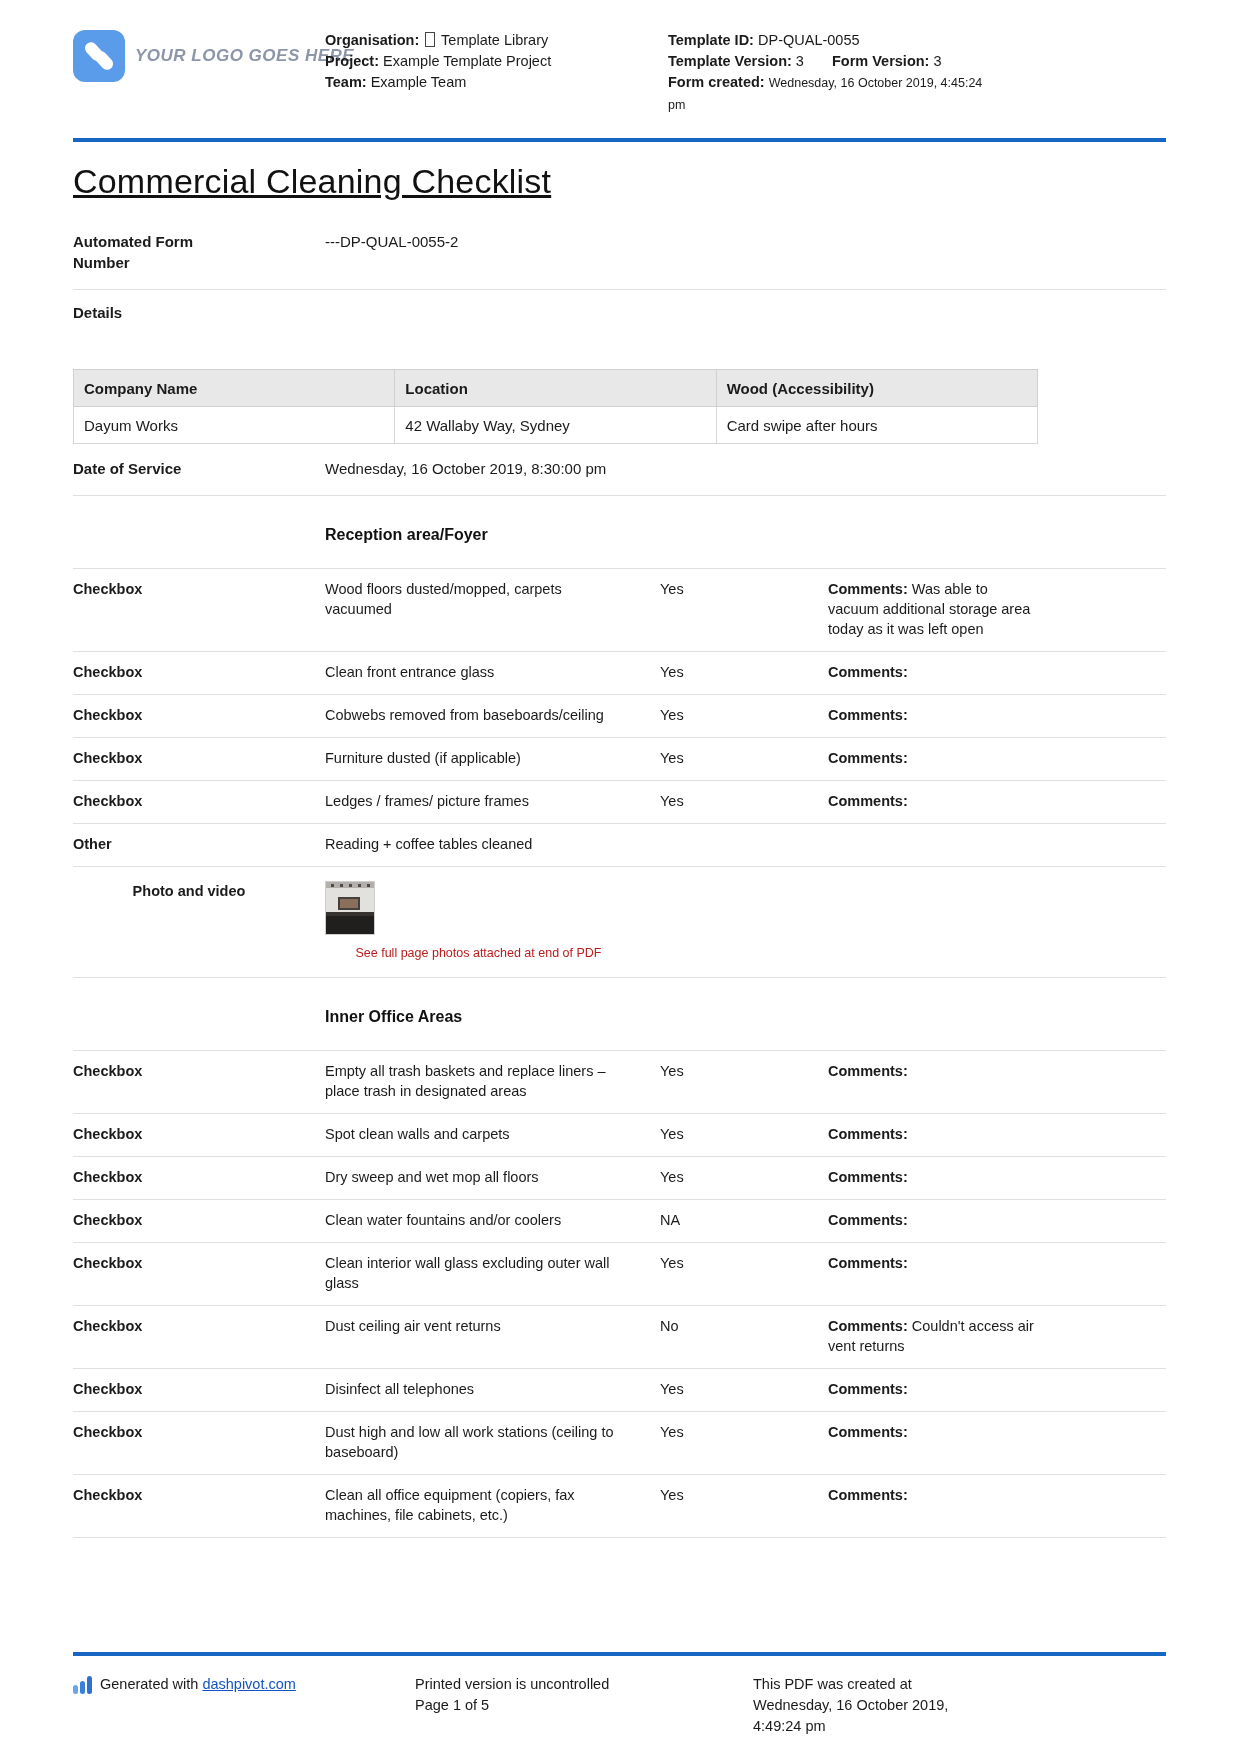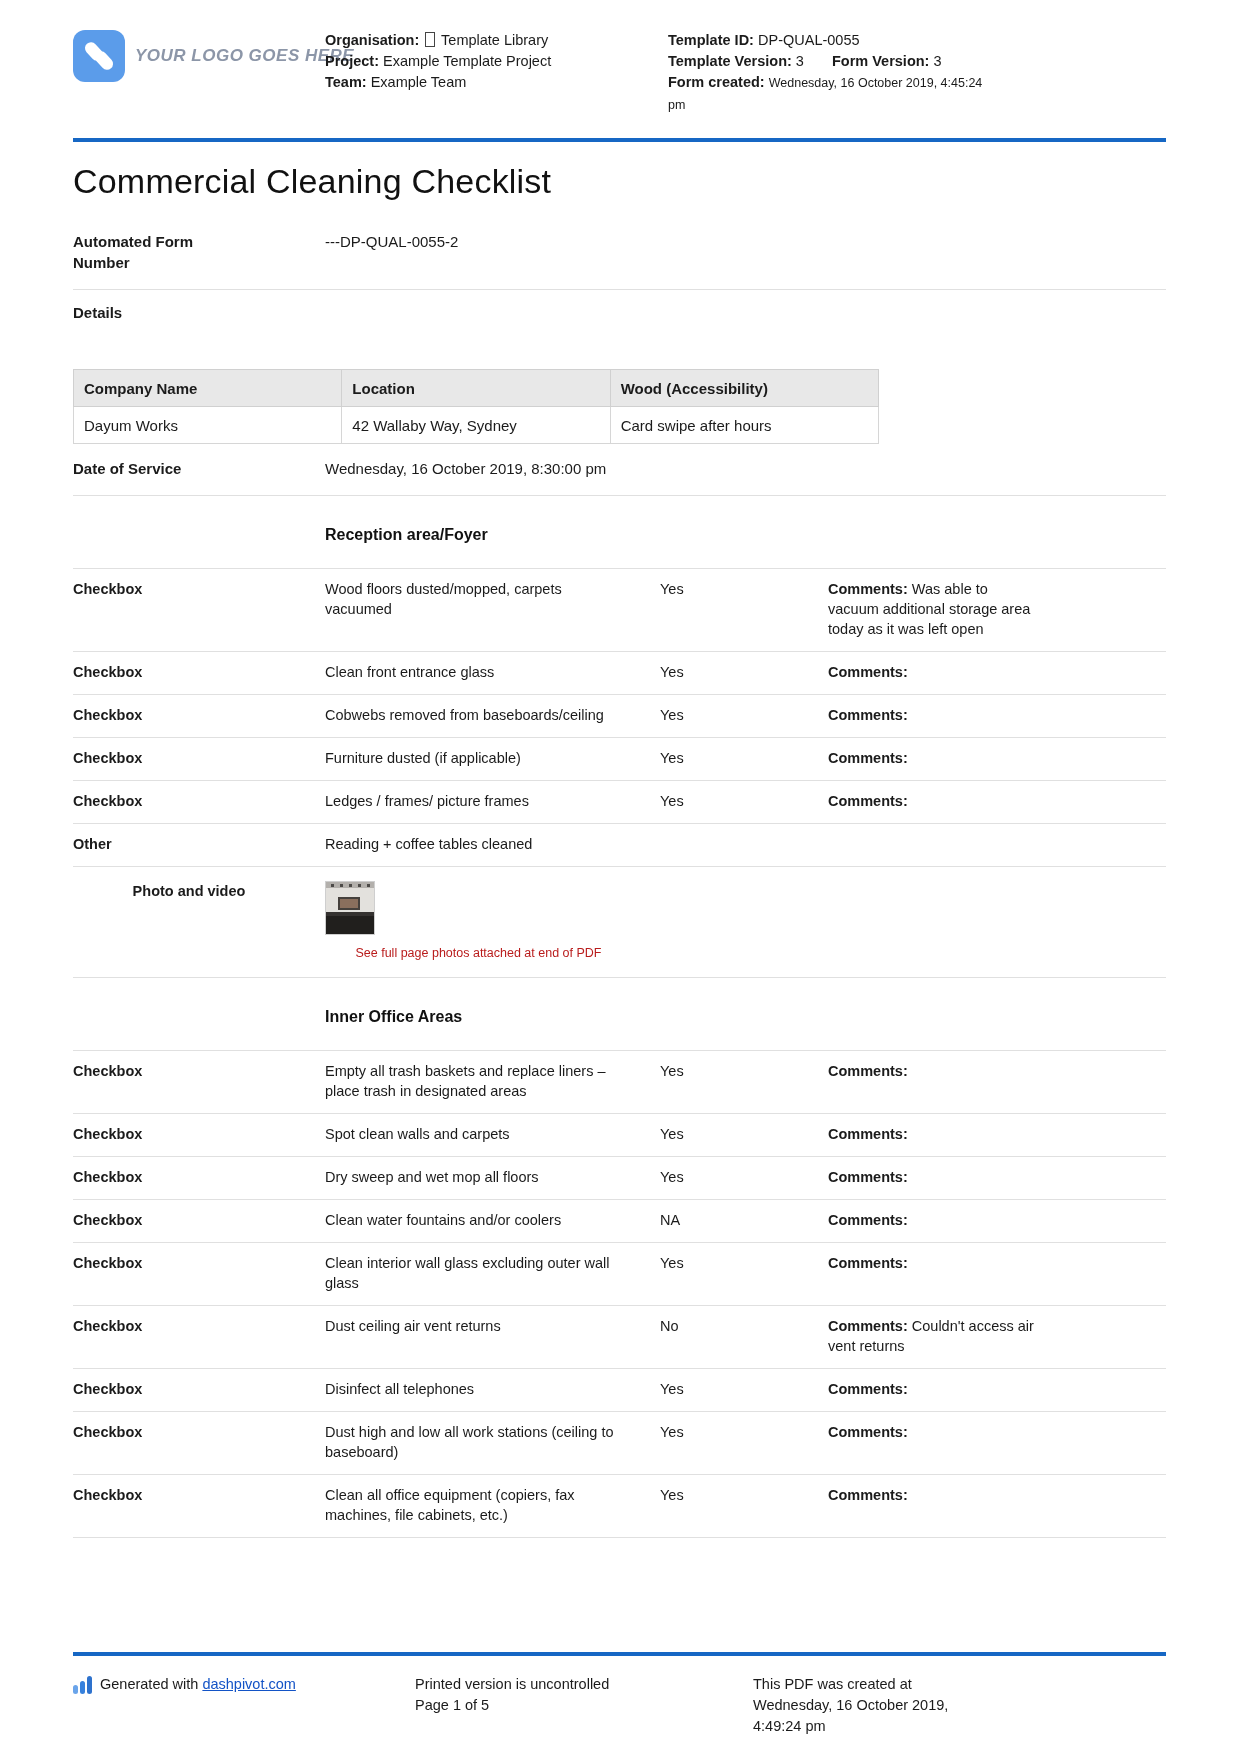--- a/index.html
+++ b/index.html
@@ -17,28 +17,28 @@
   .meta .lbl{font-weight:bold;}
   .tofu{display:inline-block;border:1px solid #444;width:8px;height:13px;vertical-align:-2px;margin:0 2px;overflow:hidden;color:transparent;}
   .meta-right{font-size:14.5px;line-height:21px;}
   .ver-gap{margin-left:28px;}
   .created-block{max-width:330px;}
   .small-val{font-size:12.5px;}
 
   .blue-rule{border:none;border-top:4px solid #1667c4;margin:22px 0 0 0;}
 
   
-  .doc-title{font-size:34px;font-weight:400;color:#111;margin:20px 0 12px 0;letter-spacing:.2px;}
+  .doc-title{font-size:34px;font-weight:400;color:#111;margin:20px 0 12px 0;letter-spacing:.2px;text-decoration:underline;}
   .kv-row{display:grid;grid-template-columns:252px 1fr;margin-top:30px;padding-bottom:16px;}
   .kv-row .lbl{font-weight:bold;font-size:15px;line-height:21px;max-width:165px;}
   .kv-row .val{font-size:15px;line-height:21px;}
   .sep{border:none;border-top:1px solid #e0e0e0;margin:0;}
   .details-lbl{font-weight:bold;font-size:15px;margin:14px 0 12px 0;}
 
-  table.details{border-collapse:collapse;width:806px;table-layout:fixed;margin-top:48px;}
+  table.details{border-collapse:collapse;width:965px;table-layout:fixed;margin-top:48px;}
   table.details th, table.details td{border:1px solid #d6d6d6;font-size:15px;text-align:left;padding:8px 10px;height:20px;}
   table.details th{background:#e8e8e8;font-weight:bold;border-color:#d0d0d0;}
   .date-row{display:grid;grid-template-columns:252px 1fr;padding:16px 0 18px 0;}
   .date-row .lbl{font-weight:bold;font-size:15px;}
   .date-row .val{font-size:15px;}
 
   
   .section-title{font-size:16px;font-weight:bold;color:#111;margin:30px 0 24px 252px;}
   .rows{border-bottom:1px solid #e0e0e0;}
   .crow{display:grid;grid-template-columns:252px 335px 168px 210px;border-top:1px solid #e0e0e0;padding:10px 0 12px 0;font-size:14.5px;line-height:20px;}

